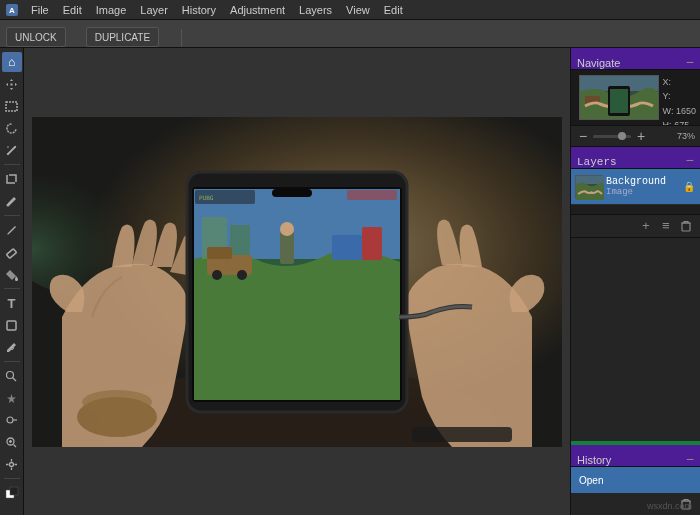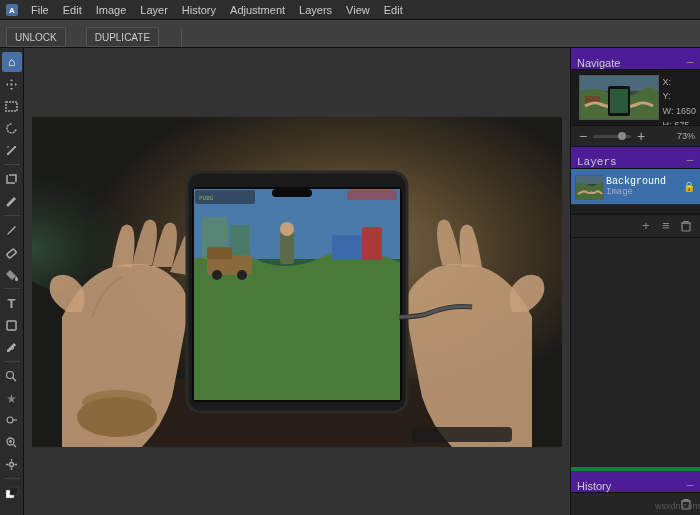--- a/index.html
+++ b/index.html
@@ -69,21 +69,21 @@
     
     #history-section { border-top: 4px solid #15803d; }
     .history-list { background: #1e1e1e; }
     .history-row { display: flex; align-items: center; background: #3a6ea8; height: 26px; padding: 0 8px; cursor: pointer; }
     .history-label { font-size: 10px; color: #fff; }
 
     
     .panel-bottom-icons { display: flex; align-items: center; justify-content: flex-end; padding: 3px 6px; background: #252525; }
 
     
-    #watermark { position: absolute; bottom: 4px; right: 0; color: #555; font-size: 9px; }
+    #watermark { position: absolute; bottom: 4px; right: 8px; color: #555; font-size: 9px; }
   </style>
 </head>
 <body>
 
 <div id="menu-bar">
   <div class="app-icon">
     <svg width="14" height="14" viewBox="0 0 14 14">
       <rect x="1" y="1" width="12" height="12" rx="2" fill="#4a6fa5"></rect>
       <text x="7" y="10" text-anchor="middle" fill="white" font-size="8" font-weight="bold">A</text>
     </svg>
@@ -373,20 +373,25 @@
       </div>
     </div>
 
     <div id="panel-spacer"></div>
 
     <div id="history-section">
       <div class="panel-header">
         <span class="panel-title">History</span>
         <span class="panel-collapse">−</span>
       </div>
+      <div class="history-list">
+        <div class="history-row">
+          <span class="history-label">Open</span>
+        </div>
+      </div>
       <div class="panel-bottom-icons">
         <span class="layer-action-btn">
           <svg width="12" height="12" viewBox="0 0 12 12" fill="none" stroke="#888" stroke-width="1.2">
             <rect x="2" y="3" width="8" height="8" rx="1"></rect>
             <path d="M1 3h10M4 3V1.5h4V3"></path>
           </svg>
         </span>
       </div>
     </div>
   </div>

